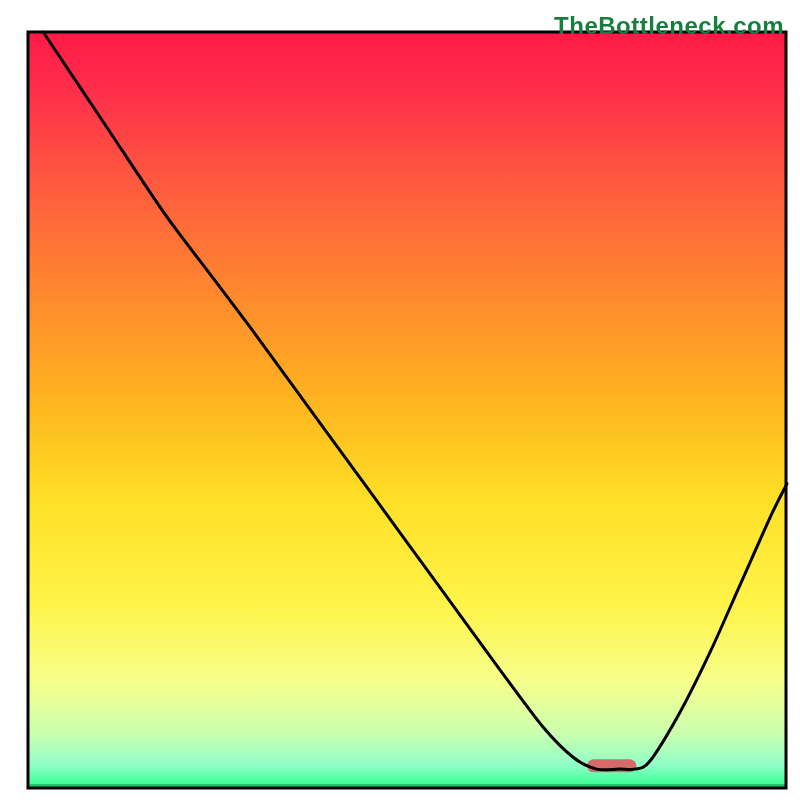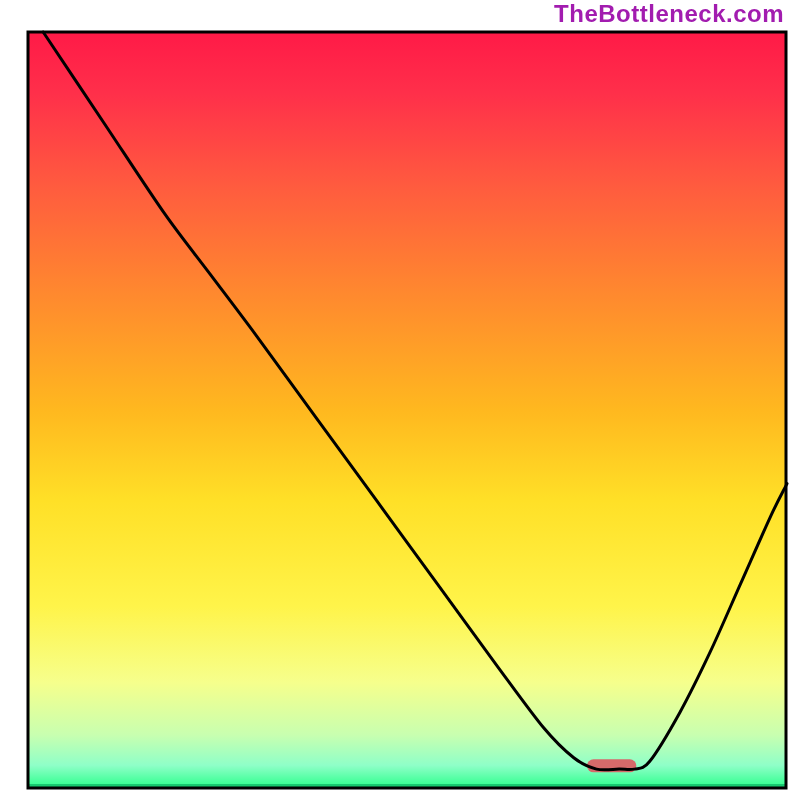--- a/index.html
+++ b/index.html
@@ -10,26 +10,26 @@
     background: #ffffff;
     overflow: hidden;
   }
   .stage {
     position: relative;
     width: 800px;
     height: 800px;
   }
   .watermark {
     position: absolute;
-    top: 0;
+    top: 12px;
     right: 16px;
     font-family: Arial, Helvetica, sans-serif;
     font-size: 24px;
     font-weight: 600;
-    color: #a21caf;
+    color: #15803d;
     letter-spacing: 0.5px;
     user-select: none;
   }
   svg {
     position: absolute;
     left: 0;
     top: 0;
   }
 </style>
 </head>

